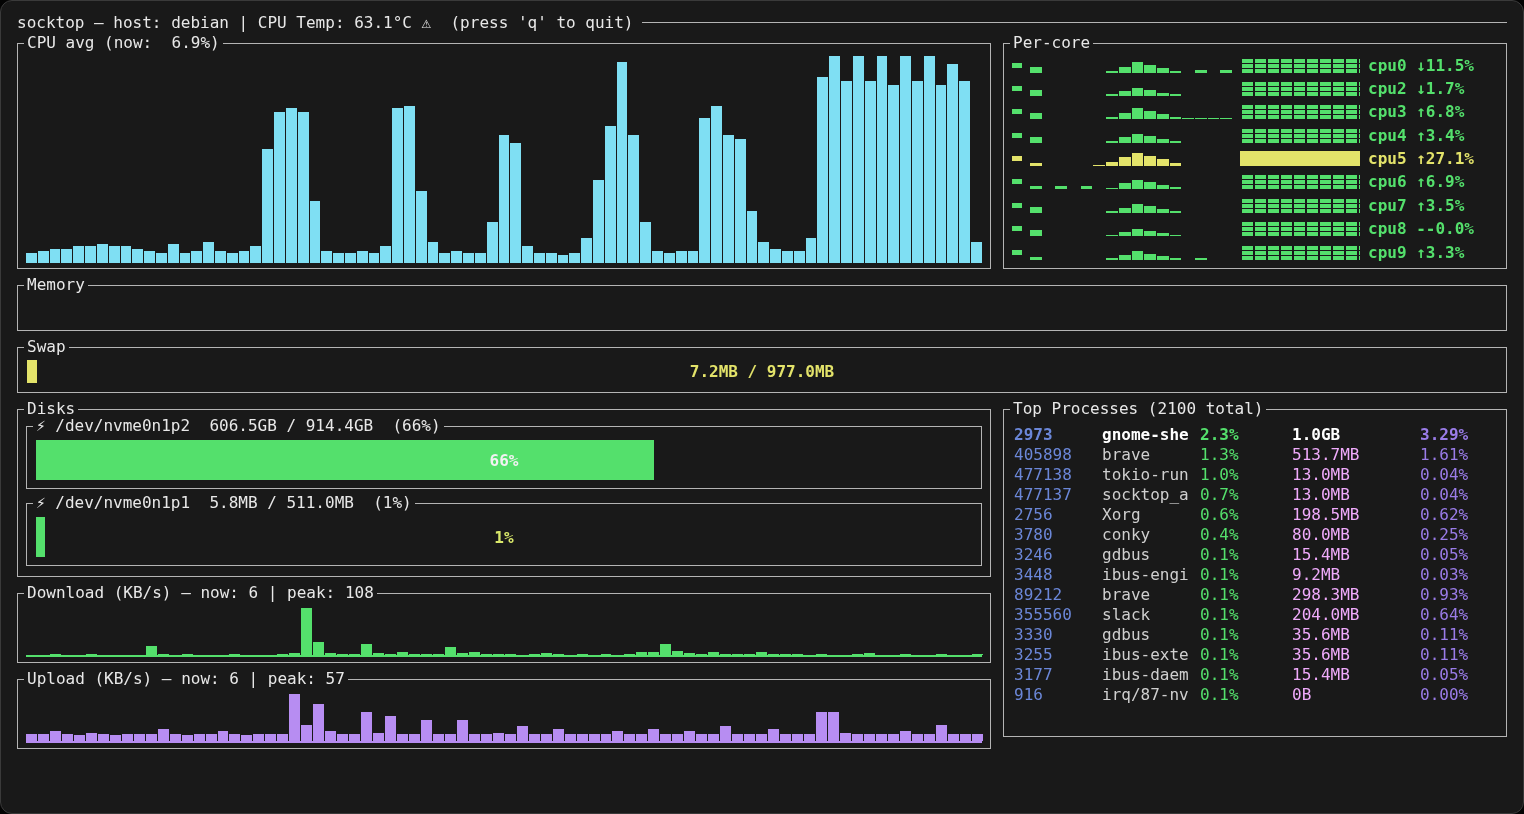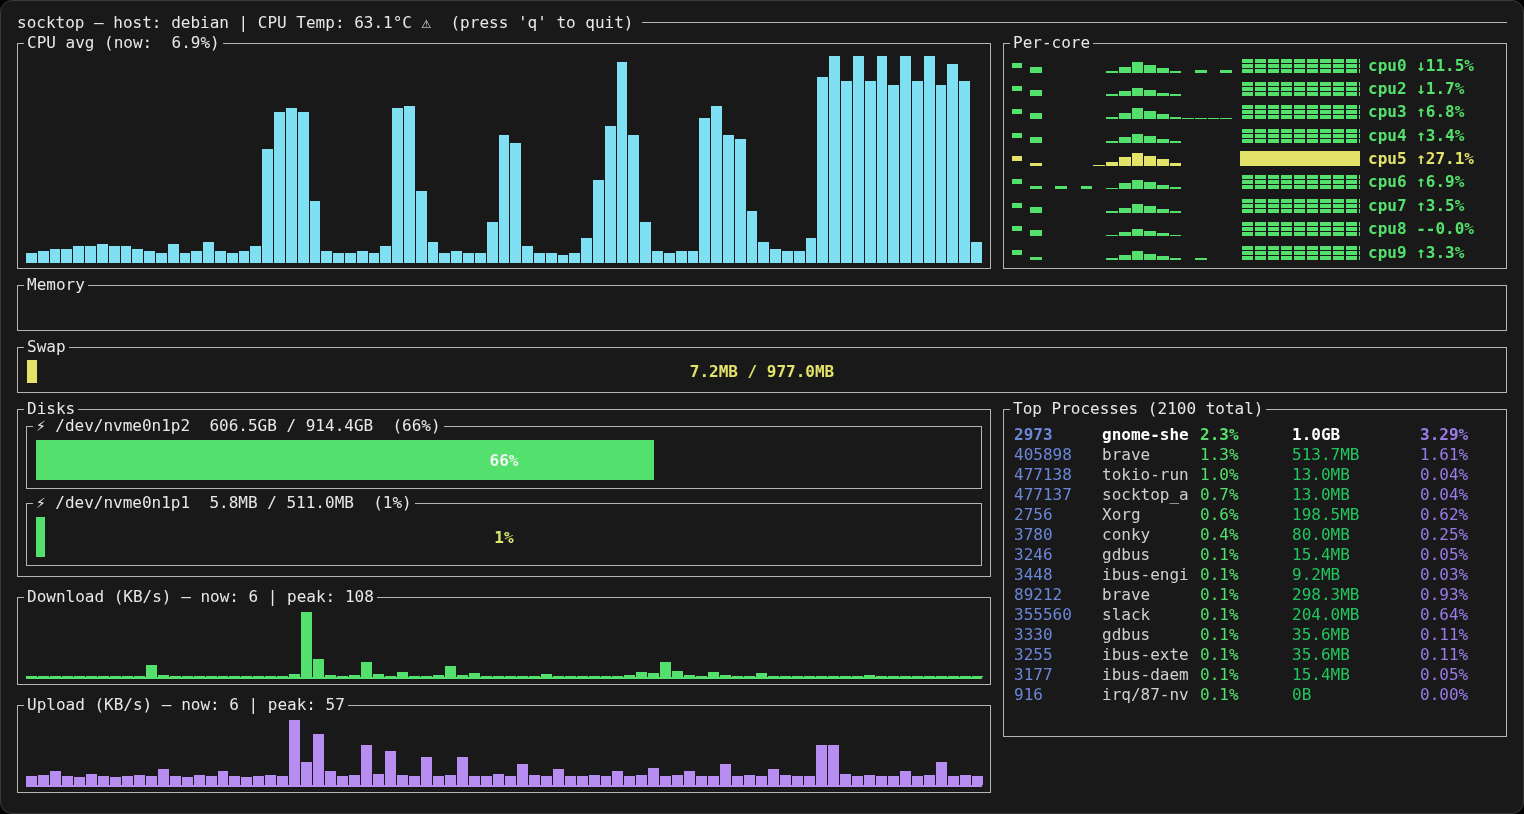--- a/index.html
+++ b/index.html
@@ -53,42 +53,42 @@
   .gauge{position:absolute; left:9px; right:9px; top:12px; bottom:9px;}
   .gauge-fill{position:absolute; left:0; top:0; bottom:0;}
   .mem-fill{background:var(--pink);}
   .swap-fill{background:var(--yellow);}
   .disk-fill{background:var(--green);}
   .gauge-label{position:absolute; inset:0; display:flex; align-items:center; justify-content:center; font-weight:bold;}
   .mem-panel .gauge-label{color:#ffffff;}
   .swap-panel .gauge-label{color:var(--yellow);}
 
   .bottom-row{display:grid; grid-template-columns:974px 1fr; gap:12px;}
-  .left-col{display:flex; flex-direction:column; gap:20px;border-radius:17px;}
+  .left-col{display:flex; flex-direction:column; gap:8px;border-radius:17px;}
   .disks-panel{height:168px;}
   .disks-inner{position:absolute; inset:16px 8px 10px 8px; display:flex; flex-direction:column; gap:14px;}
   .disk-sub{flex:1; position:relative; border:1px solid var(--border);}
   .disk-gauge{position:absolute; left:9px; right:9px; top:13px; bottom:8px;}
   .disk-gauge .gauge-label{color:#f2f2f2;}
 
-  .net-panel{height:88px;}
+  .net-panel{height:70px;margin-top:8px;}
   .net-chart{position:absolute; left:8px; right:8px; top:14px; bottom:5px;}
   .dl-chart{border-bottom:2px solid var(--green);}
   .dl-chart .bar{background:var(--green);}
   .ul-chart{border-bottom:2px solid var(--purple);}
   .ul-chart .bar{background:var(--purple);}
 
   .proc-panel{height:328px;}
   .proc-table{position:absolute; inset:14px 8px 6px 10px;}
   .proc-row{display:grid; grid-template-columns:88px 98px 92px 128px 1fr; height:20px; align-items:center; white-space:pre;}
   .proc-head span{color:var(--teal); font-weight:bold;}
   .proc-row .pid{color:var(--blue);}
   .proc-row .name{color:#cfcfcf;}
   .proc-row .cpu{color:var(--green);}
-  .proc-row .mem{color:#22c55e;}
+  .proc-row .mem{color:#f0abfc;}
   .proc-row .mempct{color:var(--violet);}
   .proc-row.hl span{font-weight:bold;}
   .proc-row.hl .name{color:#ffffff;}
   .proc-row.hl .mem{color:#ffffff;}
 </style>
 </head>
 <body>
 
 <div class="window">
 

